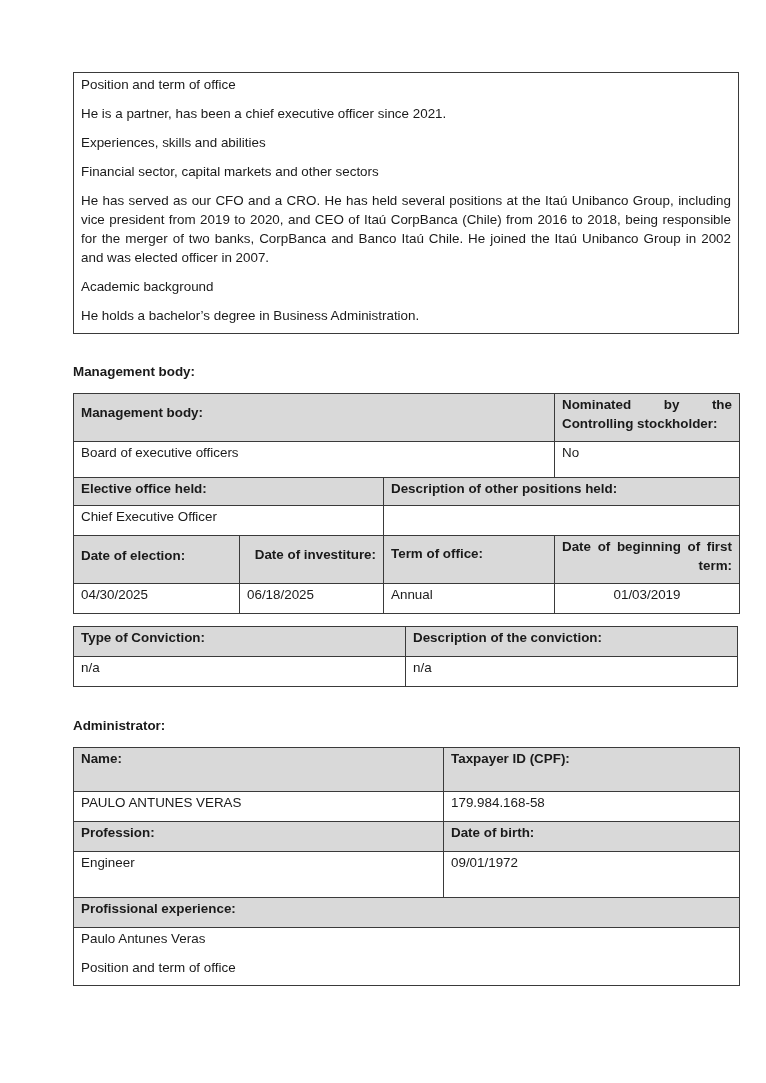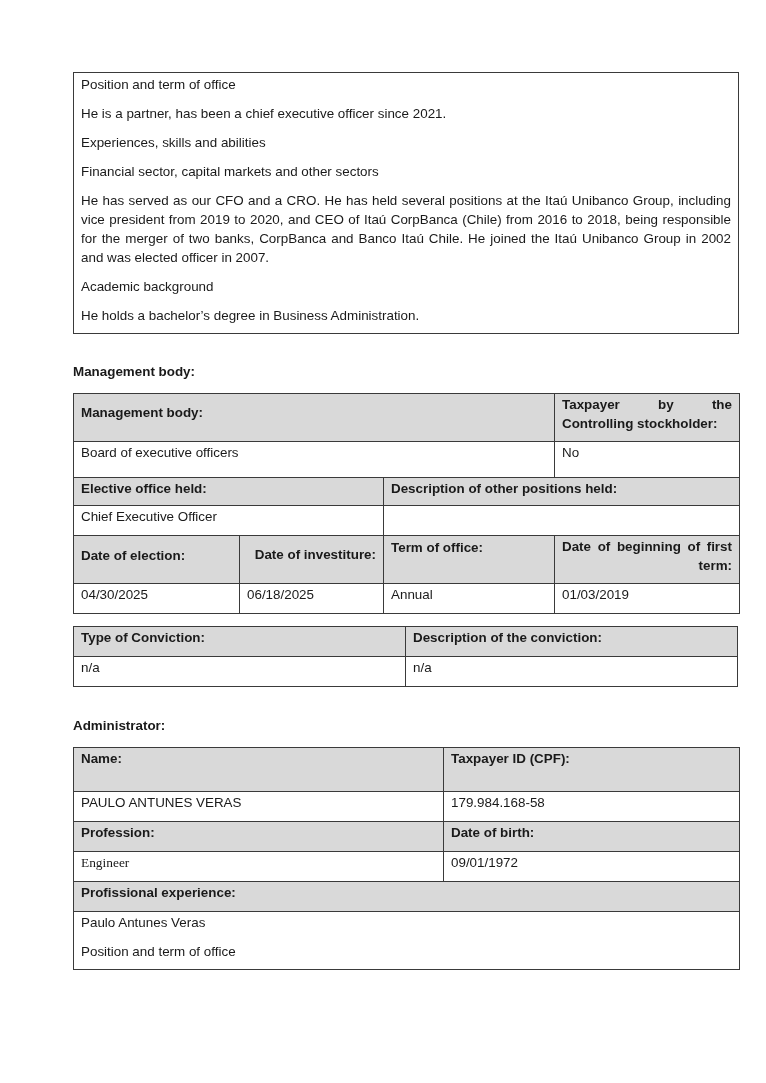--- a/index.html
+++ b/index.html
@@ -47,50 +47,50 @@
     <colgroup>
         <col style="width:166px">
         <col style="width:144px">
         <col style="width:171px">
         <col style="width:185px">
       </colgroup>
     <tbody>
         <tr>
       <td class="h tall" colspan="3" style="padding-top:9px;">Management body:</td>
       <td class="h tall">
-        <span style="display:block;text-align:justify;text-align-last:justify;">Taxpayer by the</span>
+        <span style="display:block;text-align:justify;text-align-last:justify;">Nominated by the</span>
         <span style="display:block;">Controlling stockholder:</span>
       </td>
     </tr>
     <tr>
       <td colspan="3" style="height:36px;">Board of executive officers</td>
       <td style="height:30px;">No</td>
     </tr>
     <tr>
       <td class="h" colspan="2">Elective office held:</td>
       <td class="h" colspan="2">Description of other positions held:</td>
     </tr>
     <tr>
       <td colspan="2" style="height:30px;">Chief Executive Officer</td>
       <td colspan="2" style="height:30px;"></td>
     </tr>
     <tr>
       <td class="h tall" style="padding-top:10px;">Date of election:</td>
       <td class="h tall" style="padding-top:9px;text-align:right;">Date of investiture:</td>
-      <td class="h tall" style="padding-top:2px;">Term of office:</td>
+      <td class="h tall" style="padding-top:8px;">Term of office:</td>
       <td class="h tall">
         <span style="display:block;text-align:justify;text-align-last:justify;">Date of beginning of first</span>
         <span style="display:block;text-align:right;">term:</span>
       </td>
     </tr>
     <tr>
       <td style="height:30px;">04/30/2025</td>
       <td style="height:30px;">06/18/2025</td>
       <td style="height:30px;">Annual</td>
-      <td style="height:30px;">01/03/2019</td>
+      <td style="height:30px;text-align:center;">01/03/2019</td>
     </tr>
   </tbody>
     </table>
 
   <table style="margin-top:12px;width:664px;">
     <colgroup>
         <col style="width:332px">
         <col style="width:332px">
       </colgroup>
     <tbody>
@@ -118,21 +118,21 @@
     </tr>
     <tr>
       <td style="height:30px;">PAULO ANTUNES VERAS</td>
       <td style="height:30px;">179.984.168-58</td>
     </tr>
     <tr>
       <td class="h" style="height:30px;">Profession:</td>
       <td class="h" style="height:30px;">Date of birth:</td>
     </tr>
     <tr>
-      <td style="height:30px;font-family:Liberation Serif, serif;">Engineer</td>
+      <td style="height:46px;">Engineer</td>
       <td style="height:30px;">09/01/1972</td>
     </tr>
     <tr>
       <td class="h" colspan="2" style="height:30px;">Profissional experience:</td>
     </tr>
     <tr>
       <td colspan="2" class="exp" style="height:58px;">
         <p>Paulo Antunes Veras</p>
         <p>Position and term of office</p>
       </td>

